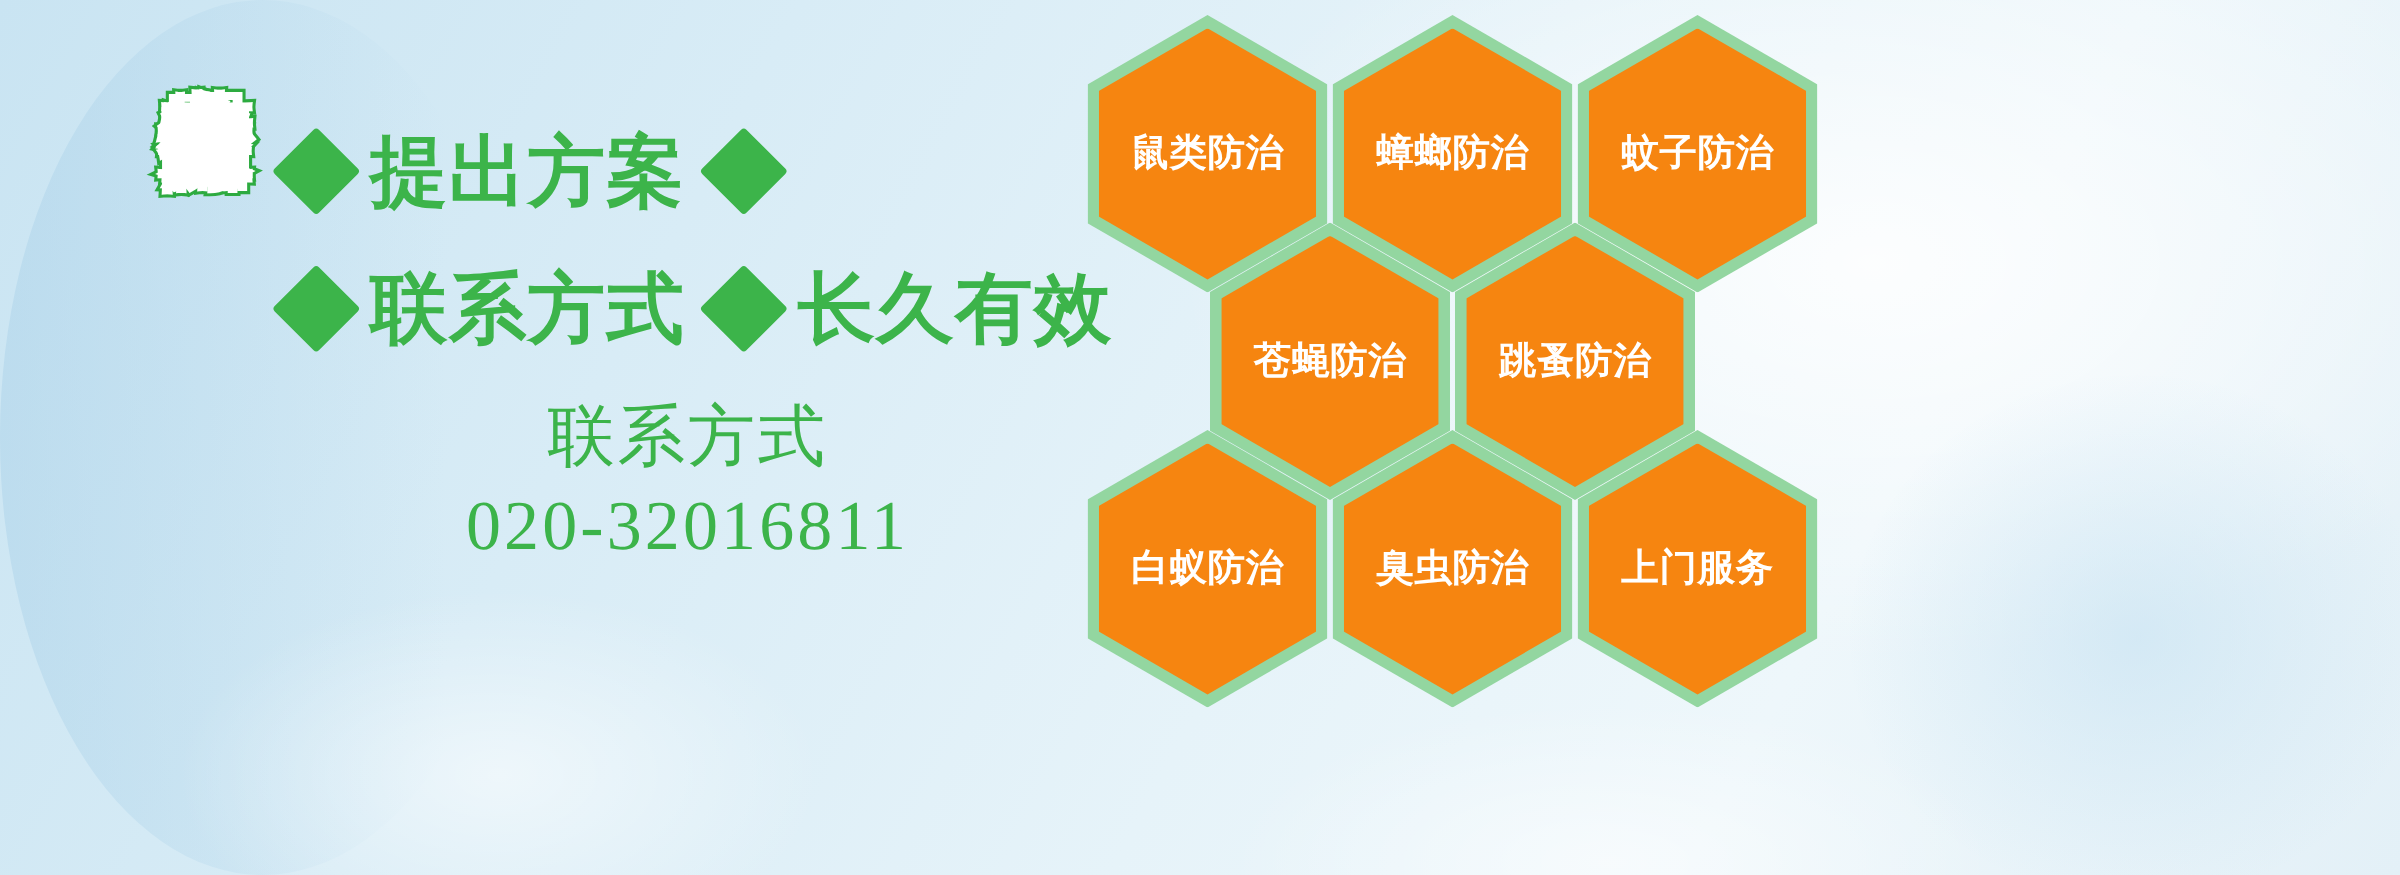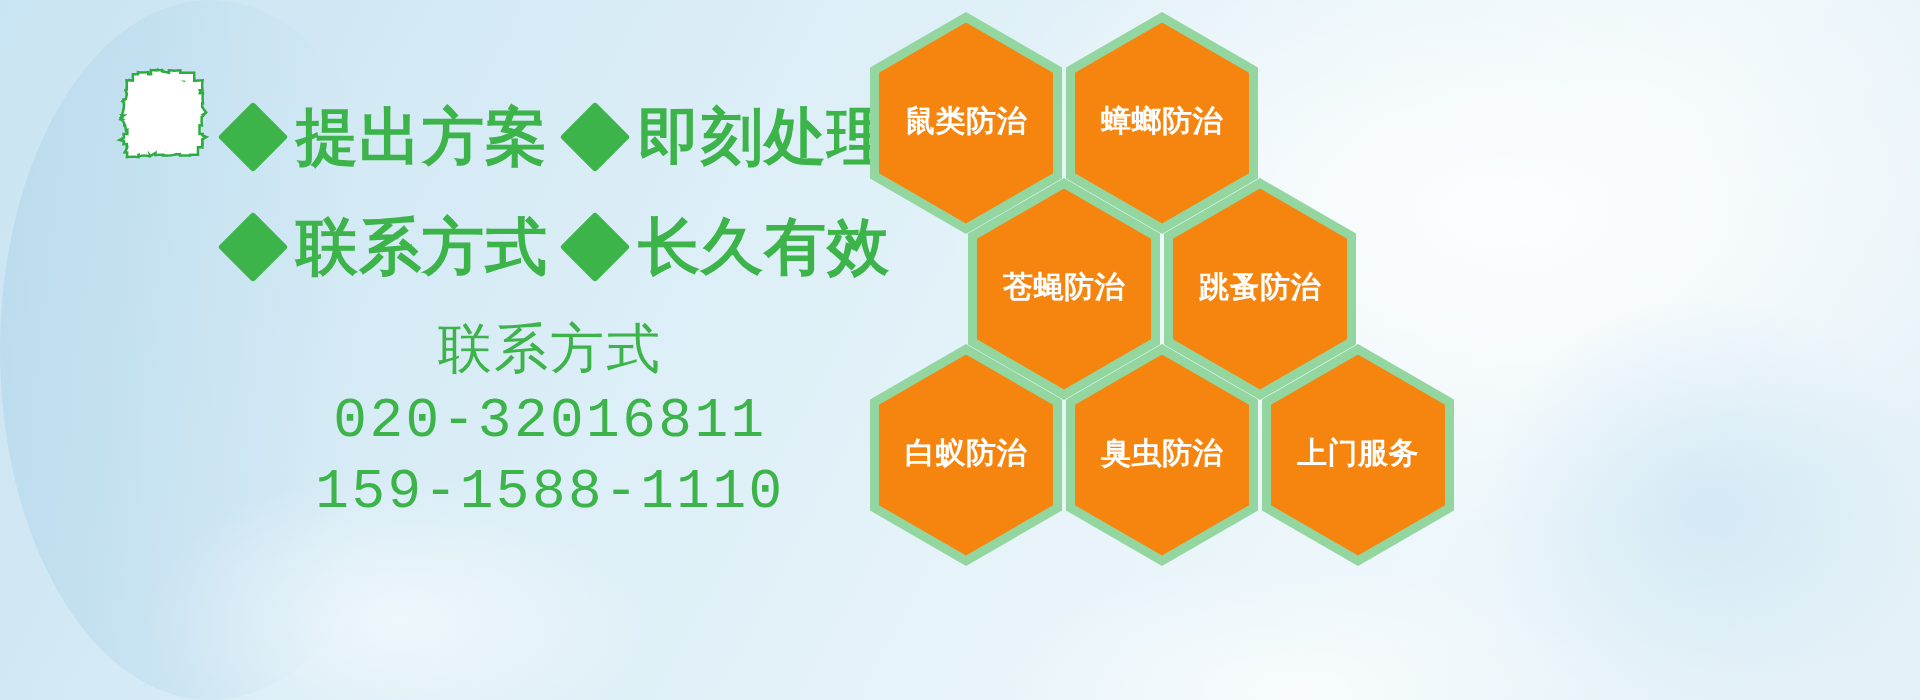--- a/index.html
+++ b/index.html
@@ -110,36 +110,35 @@
   }
   #contact-heading {
     font-size: 54px;
     font-weight: normal;
     color: #3cb44a;
     letter-spacing: 2px;
     line-height: 1.15;
     margin-bottom: 6px;
   }
   .phone {
-    font-family: Liberation Mono, monospace;
+    font-family: Liberation Serif, serif;
     font-size: 56px;
     font-weight: 500;
     color: #3cb44a;
     letter-spacing: 2.5px;
     line-height: 1.26;
   }
 
   
   #honeycomb {
     position: absolute;
     left: 862px;
     top: 2px;
     width: 600px;
     height: 560px;
-    font-family: Liberation Mono, monospace;
   }
   .hex {
     position: absolute;
     width: 192px;
     height: 222px;
     -webkit-clip-path: polygon(50% 0%, 100% 25%, 100% 75%, 50% 100%, 0% 75%, 0% 25%);
     clip-path: polygon(50% 0%, 100% 25%, 100% 75%, 50% 100%, 0% 75%, 0% 25%);
     background: #93d6a0;
     display: flex;
     align-items: center;
@@ -189,57 +188,60 @@
 
   <div id="features">
 
     <div class="feature-row">
       <div class="feature-item">
         <span class="diamond"></span>
         <span class="feature-label">提出方案</span>
       </div>
       <div class="feature-item">
         <span class="diamond"></span>
-        <span class="feature-label">即刻处理</span>
       </div>
     </div>
 
     <div class="feature-row">
       <div class="feature-item">
         <span class="diamond"></span>
         <span class="feature-label">联系方式</span>
       </div>
       <div class="feature-item">
         <span class="diamond"></span>
         <span class="feature-label">长久有效</span>
       </div>
     </div>
 
   </div>
 
   <div id="contact">
     <div id="contact-heading">联系方式</div>
     <div class="phone">020-32016811</div>
-    <div class="phone">159-1588-1110</div>
   </div>
 
   <div id="honeycomb">
 
     <div class="hex hex-r1c1">
       <div class="hex-inner">
         <span class="hex-label">鼠类防治</span>
       </div>
     </div>
 
     <div class="hex hex-r1c2">
       <div class="hex-inner">
         <span class="hex-label">蟑螂防治</span>
       </div>
     </div>
 
+    <div class="hex hex-r1c3">
+      <div class="hex-inner">
+        <span class="hex-label">蚊子防治</span>
+      </div>
+    </div>
 
     <div class="hex hex-r2c2">
       <div class="hex-inner">
         <span class="hex-label">跳蚤防治</span>
       </div>
     </div>
 
     <div class="hex hex-r2c1">
       <div class="hex-inner">
         <span class="hex-label">苍蝇防治</span>

